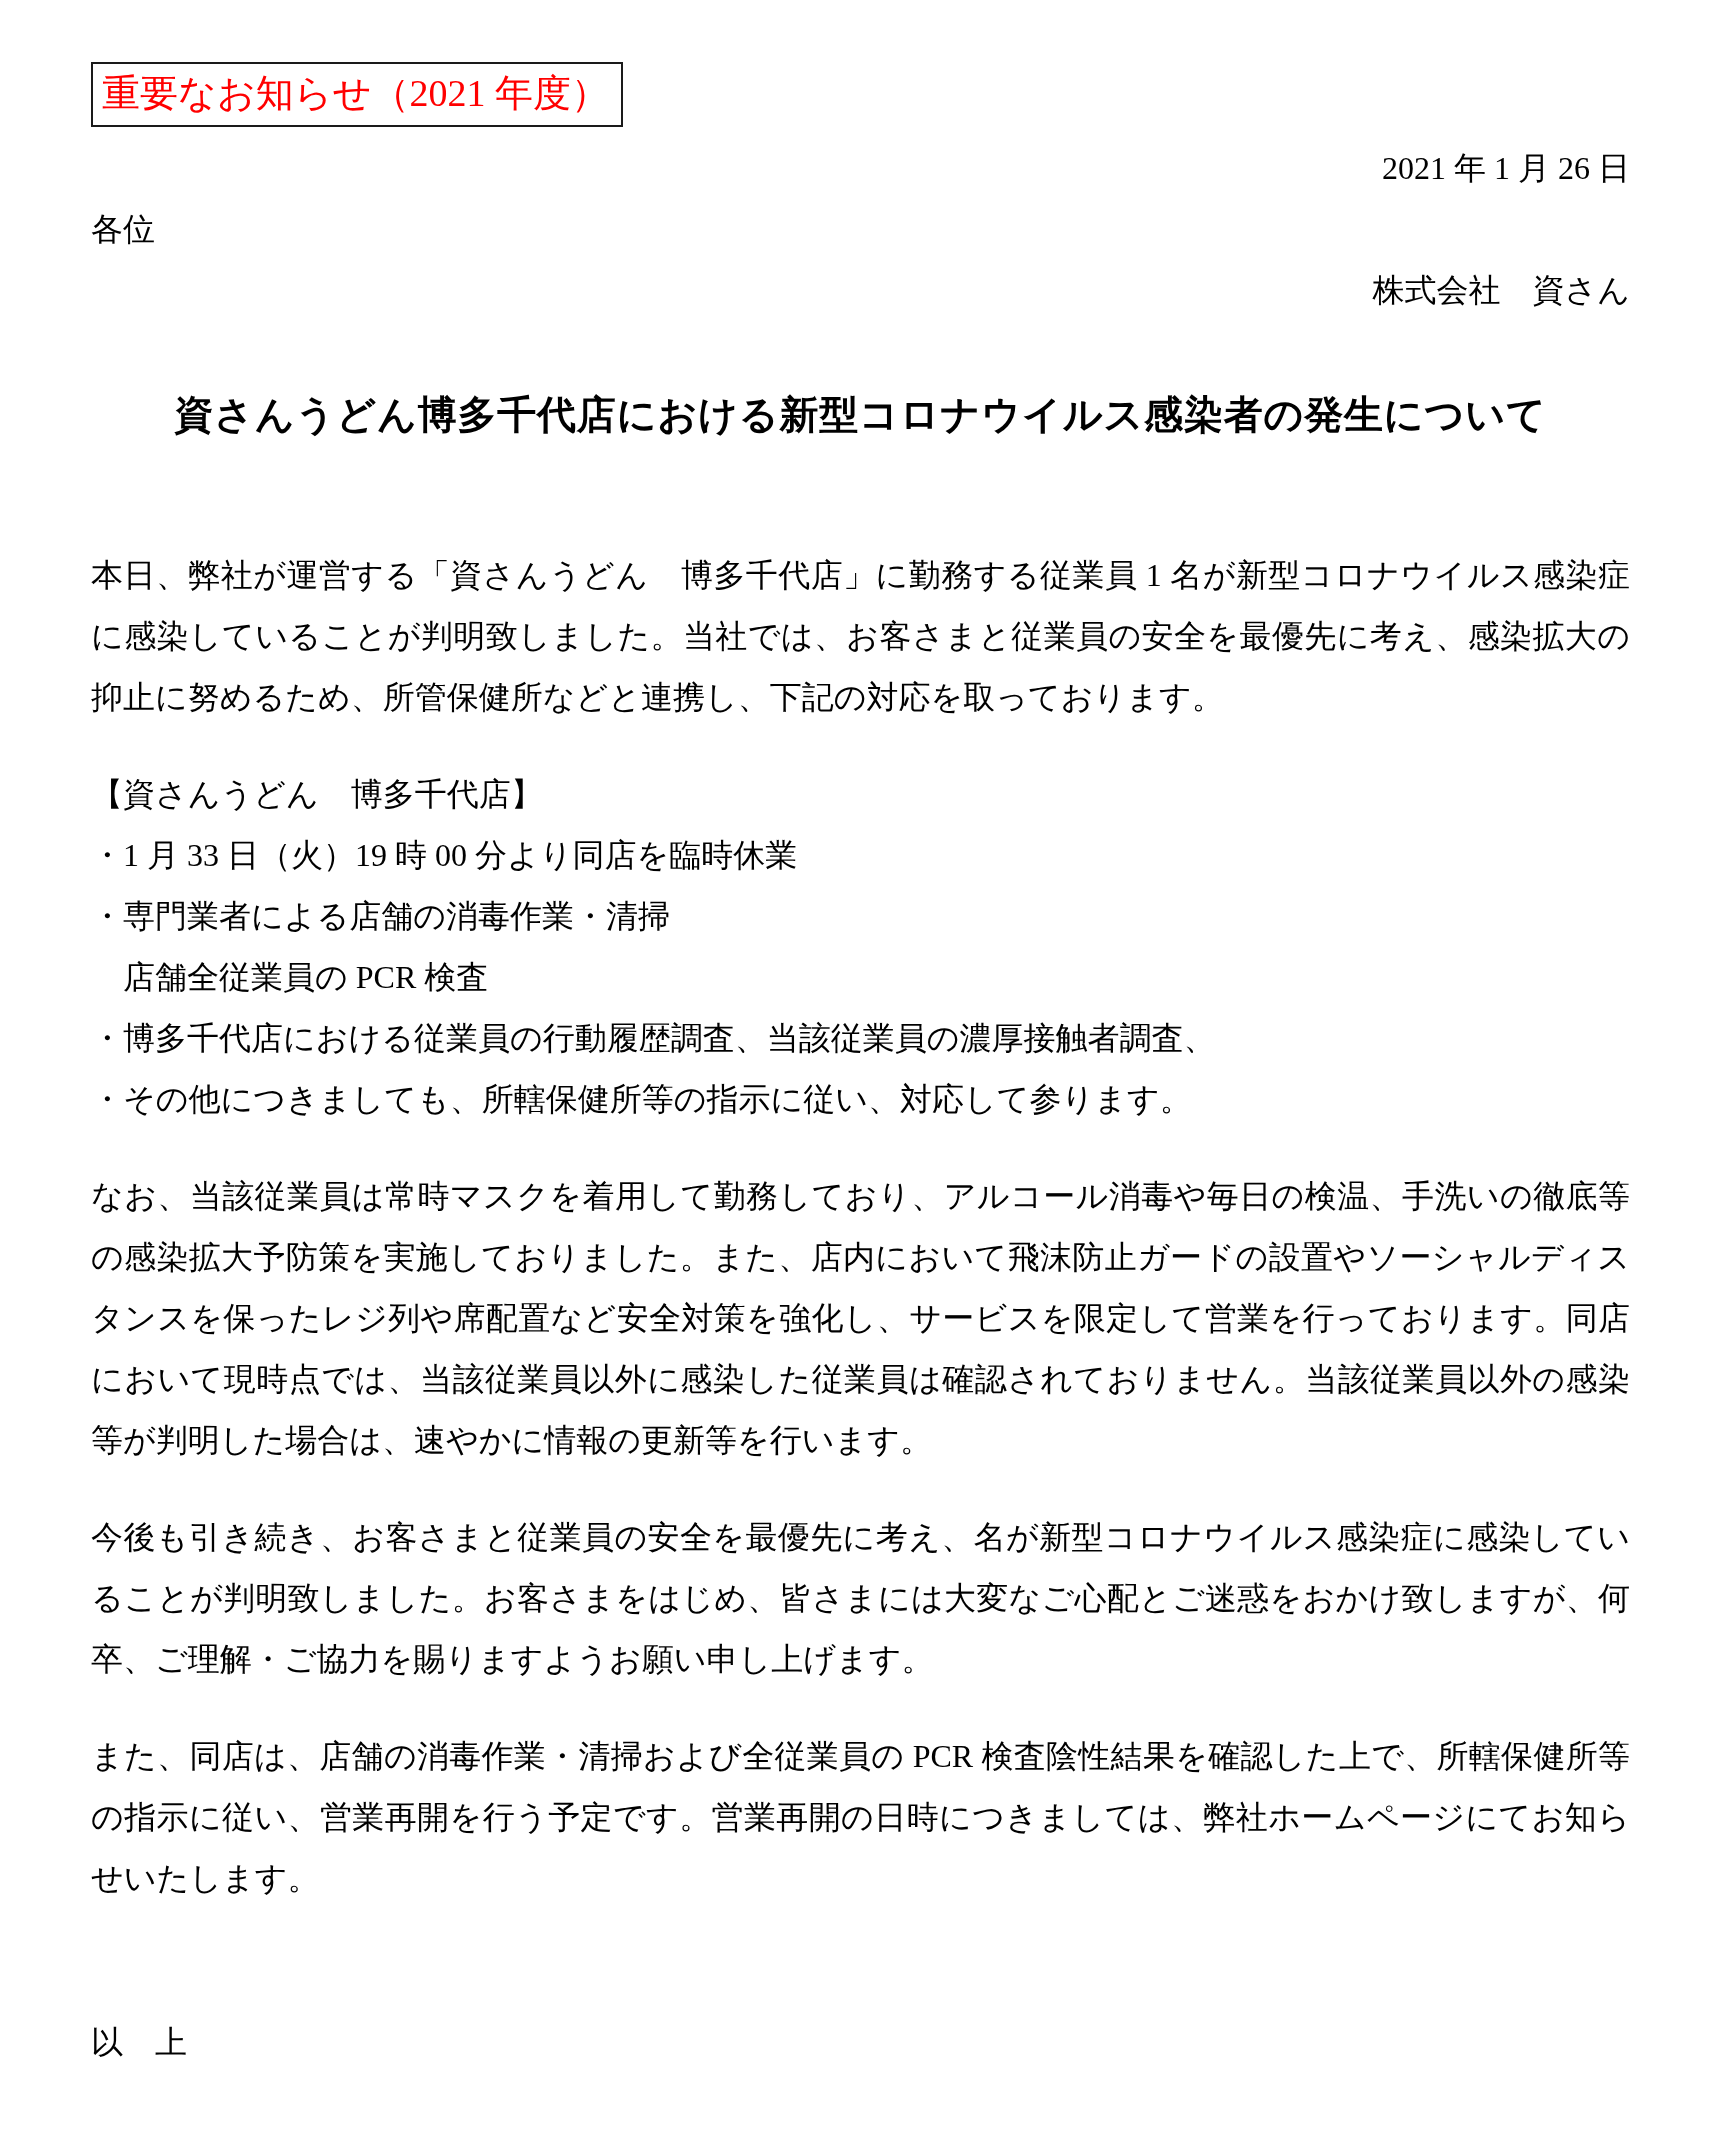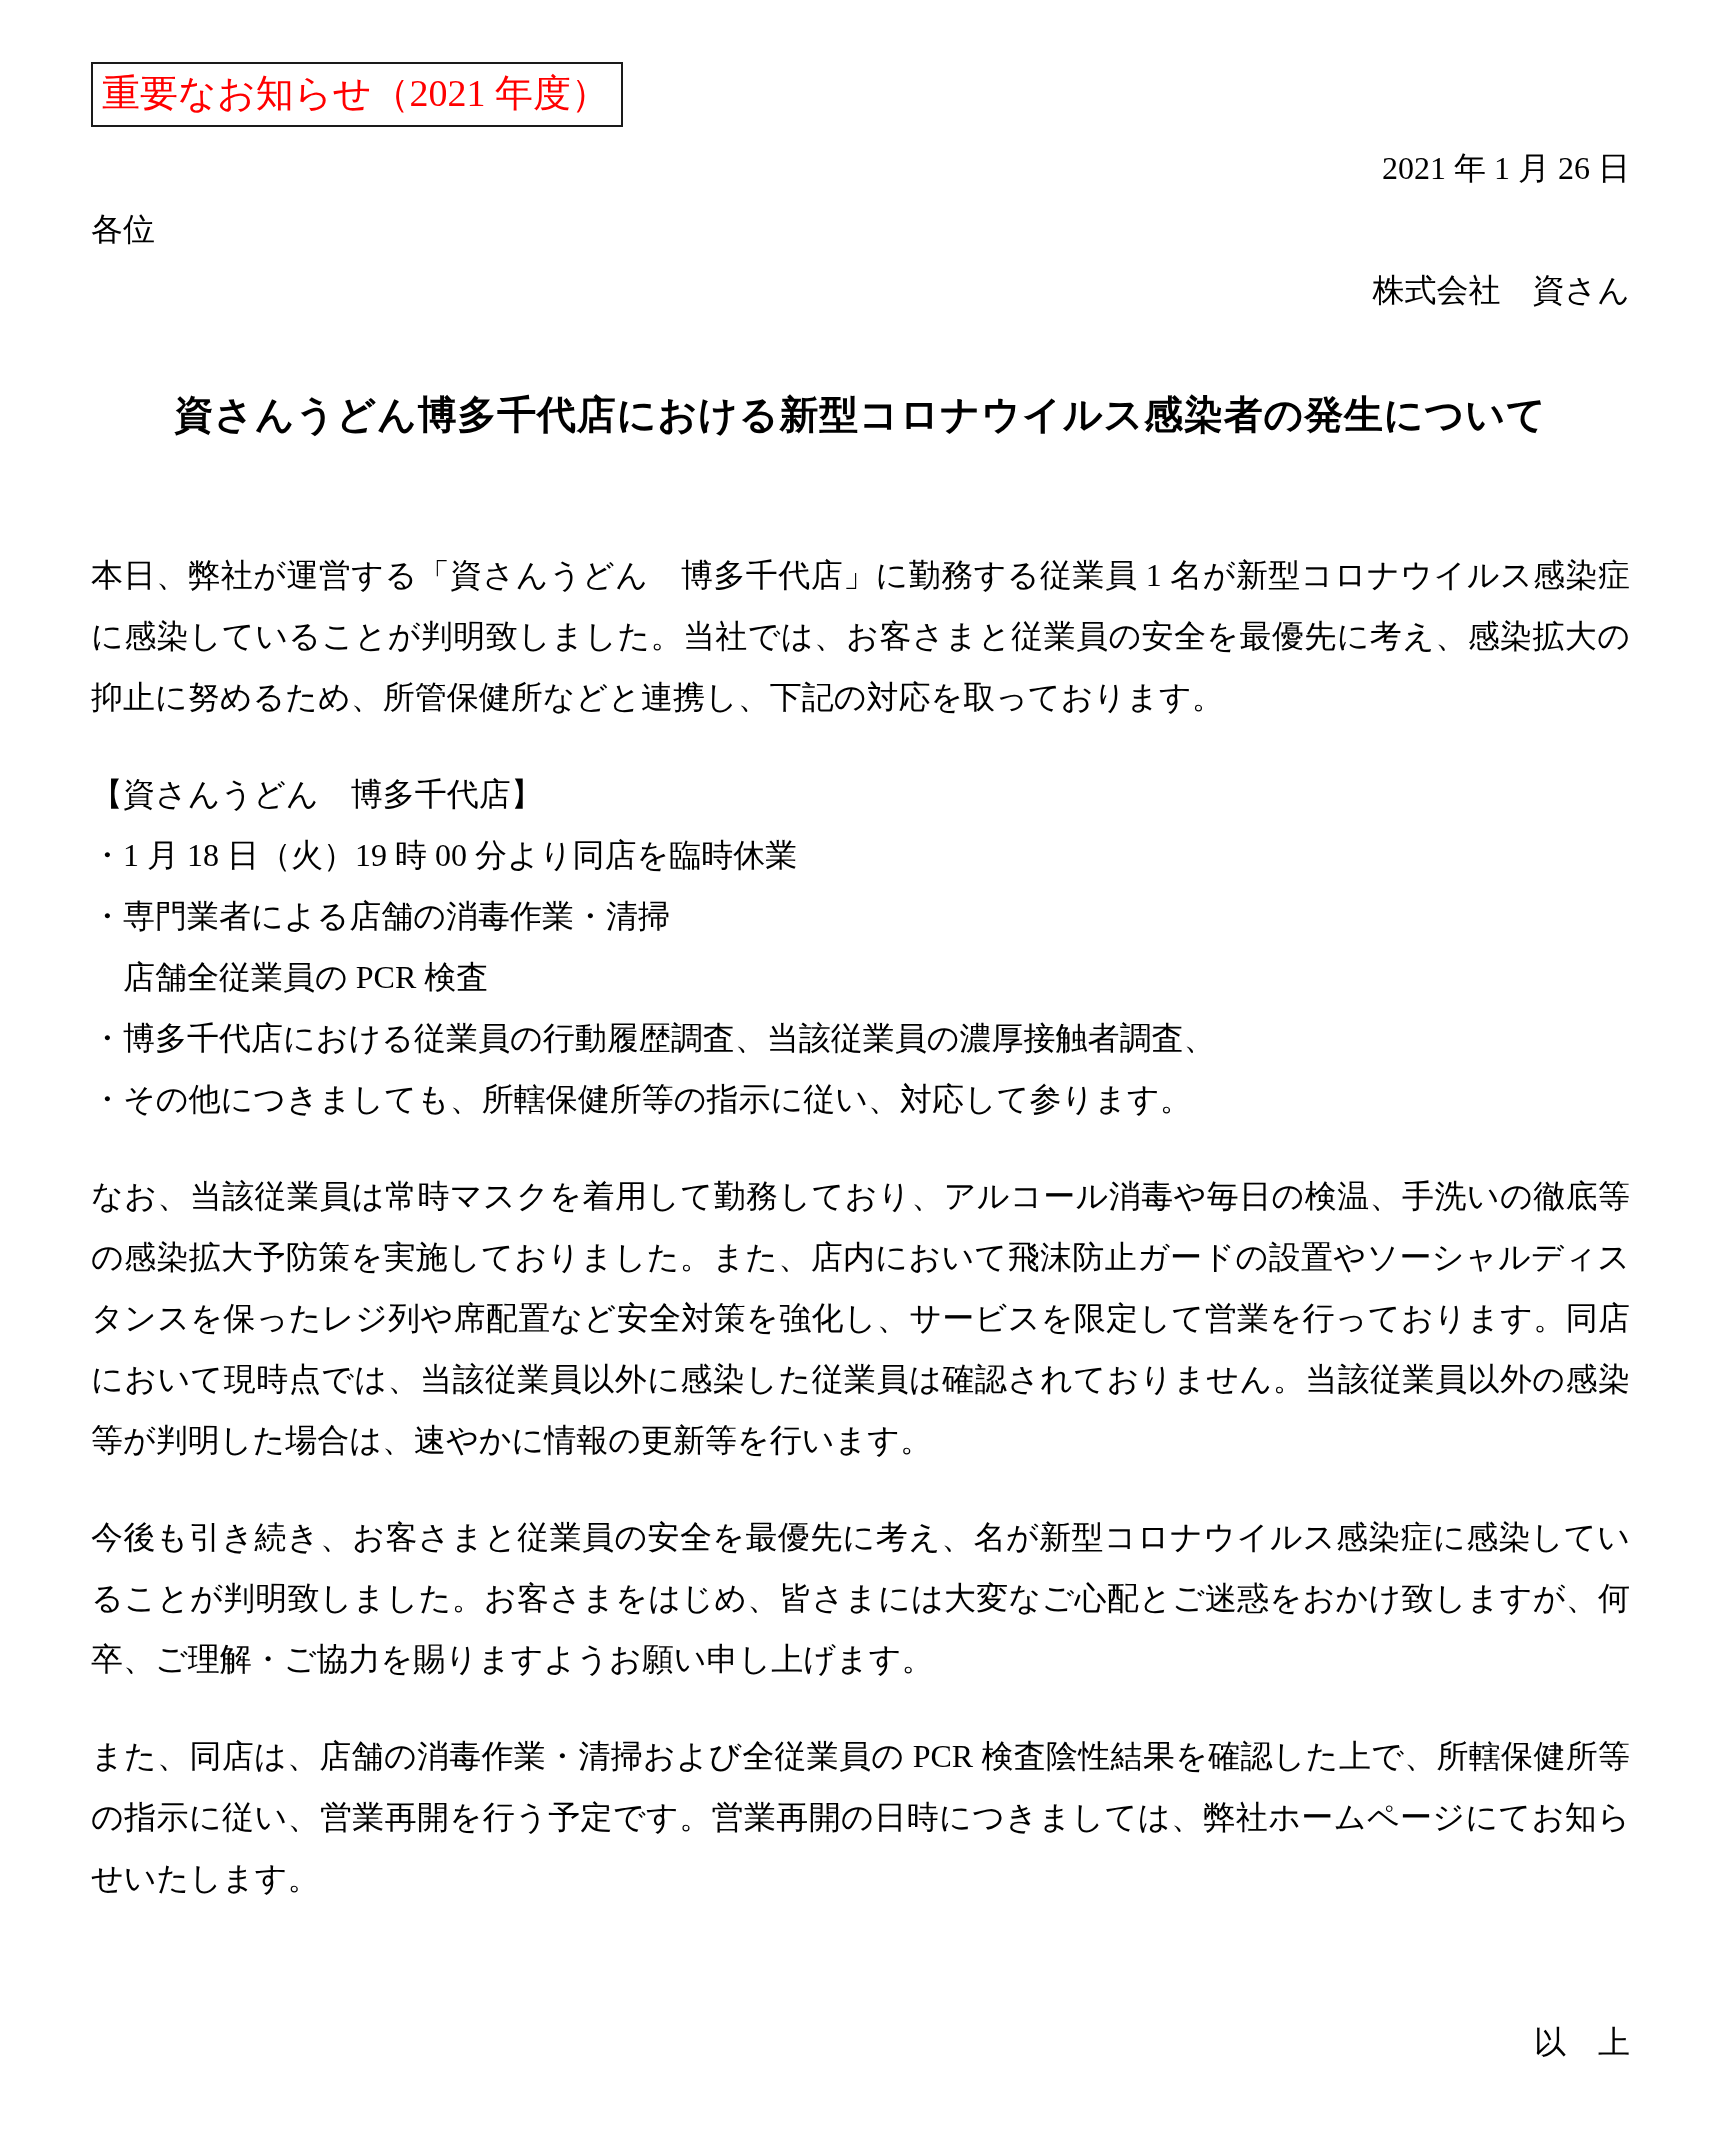--- a/index.html
+++ b/index.html
@@ -43,21 +43,21 @@
     margin: 0;
     text-align: justify;
     text-justify: inter-character;
   }
   .para-first { margin-top: 106px; }
   .block { margin-top: 36px; }
   .measures-heading { font-weight: normal; }
   .measure-item { white-space: pre-wrap; }
   .closing {
     margin-top: 103px;
-    text-align: right;
+    text-align: left;
   }
 </style>
 </head>
 <body>
 
 <div class="page">
 
   <div class="notice-box">
     <span>重要なお知らせ（2021 年度）</span>
   </div>
@@ -67,21 +67,21 @@
     <div class="align-left">各位</div>
     <div class="align-right">株式会社　資さん</div>
   </div>
 
   <h1 class="doc-title">資さんうどん博多千代店における新型コロナウイルス感染者の発生について</h1>
 
   <p class="para para-first">本日、弊社が運営する「資さんうどん　博多千代店」に勤務する従業員 1 名が新型コロナウイルス感染症に感染していることが判明致しました。当社では、お客さまと従業員の安全を最優先に考え、感染拡大の抑止に努めるため、所管保健所などと連携し、下記の対応を取っております。</p>
 
   <div class="block">
     <div class="measures-heading">【資さんうどん　博多千代店】</div>
-    <div class="measure-item">・1 月 18 日（火）19 時 00 分より同店を臨時休業</div>
+    <div class="measure-item">・1 月 33 日（火）19 時 00 分より同店を臨時休業</div>
     <div class="measure-item">・専門業者による店舗の消毒作業・清掃</div>
     <div class="measure-item">　店舗全従業員の PCR 検査</div>
     <div class="measure-item">・博多千代店における従業員の行動履歴調査、当該従業員の濃厚接触者調査、</div>
     <div class="measure-item">・その他につきましても、所轄保健所等の指示に従い、対応して参ります。</div>
   </div>
 
   <p class="para block">なお、当該従業員は常時マスクを着用して勤務しており、アルコール消毒や毎日の検温、手洗いの徹底等の感染拡大予防策を実施しておりました。また、店内において飛沫防止ガードの設置やソーシャルディスタンスを保ったレジ列や席配置など安全対策を強化し、サービスを限定して営業を行っております。同店において現時点では、当該従業員以外に感染した従業員は確認されておりません。当該従業員以外の感染等が判明した場合は、速やかに情報の更新等を行います。</p>
 
   <p class="para block">今後も引き続き、お客さまと従業員の安全を最優先に考え、名が新型コロナウイルス感染症に感染していることが判明致しました。お客さまをはじめ、皆さまには大変なご心配とご迷惑をおかけ致しますが、何卒、ご理解・ご協力を賜りますようお願い申し上げます。</p>
 

